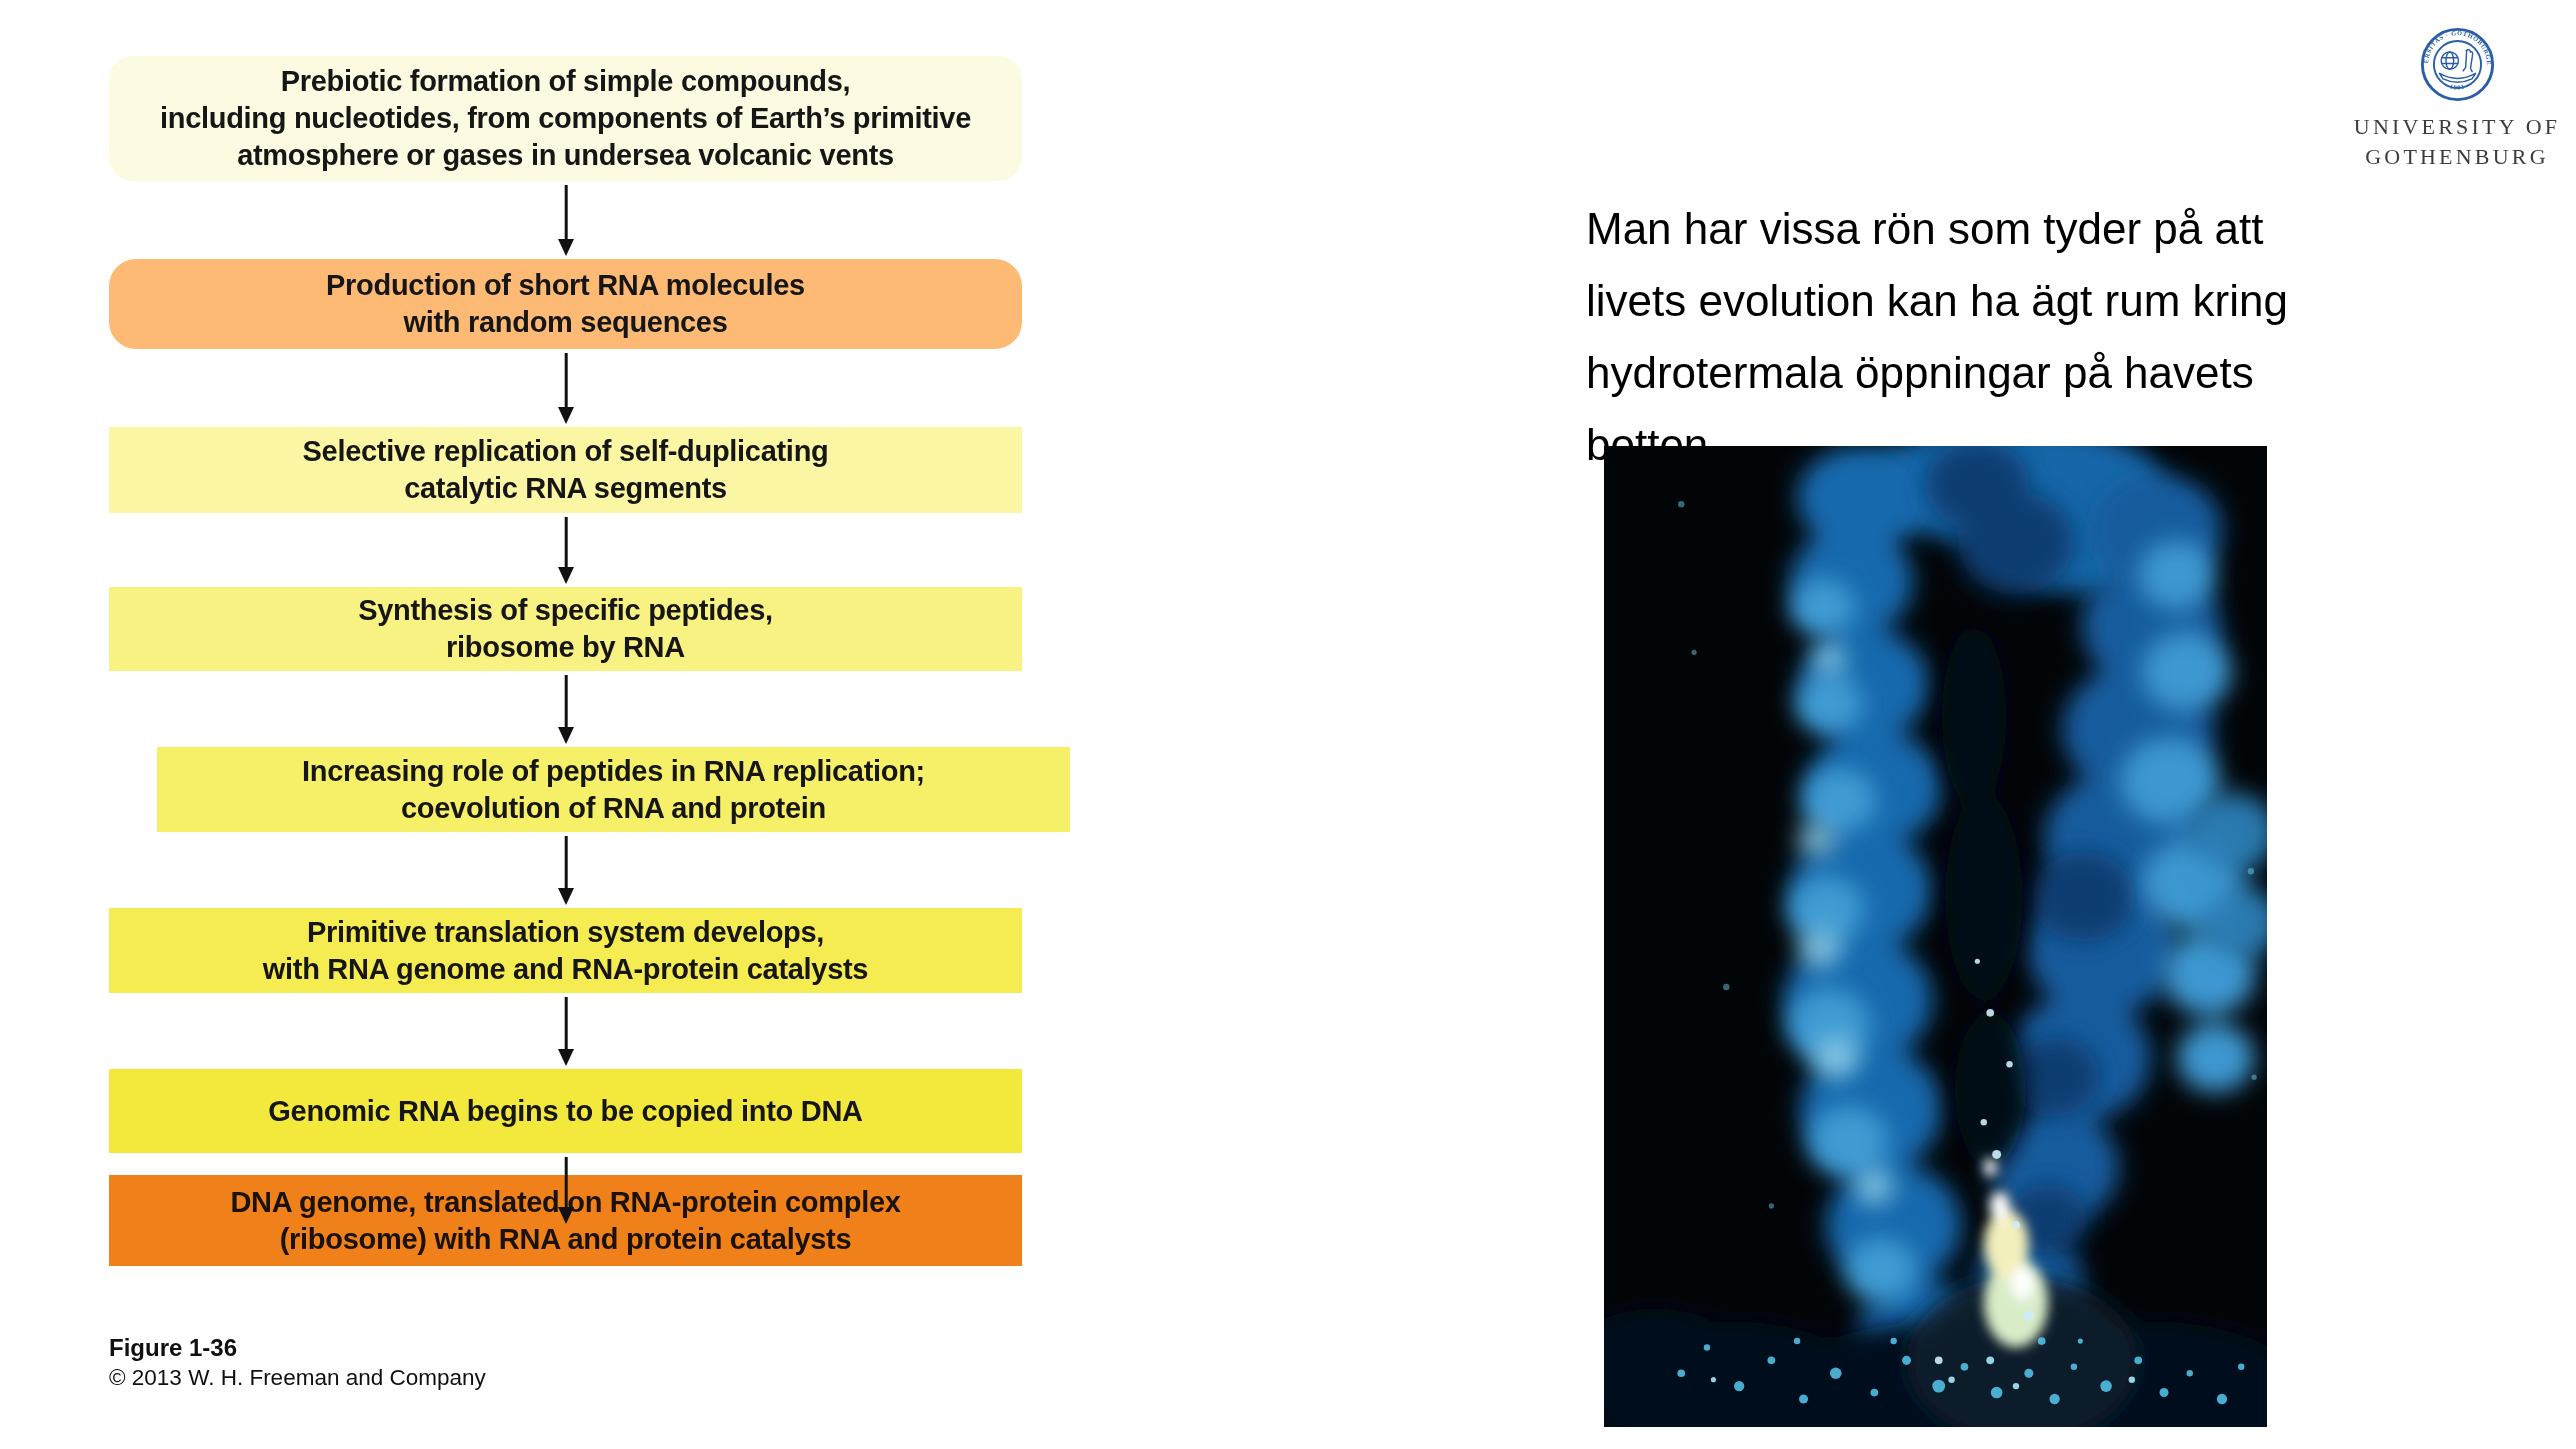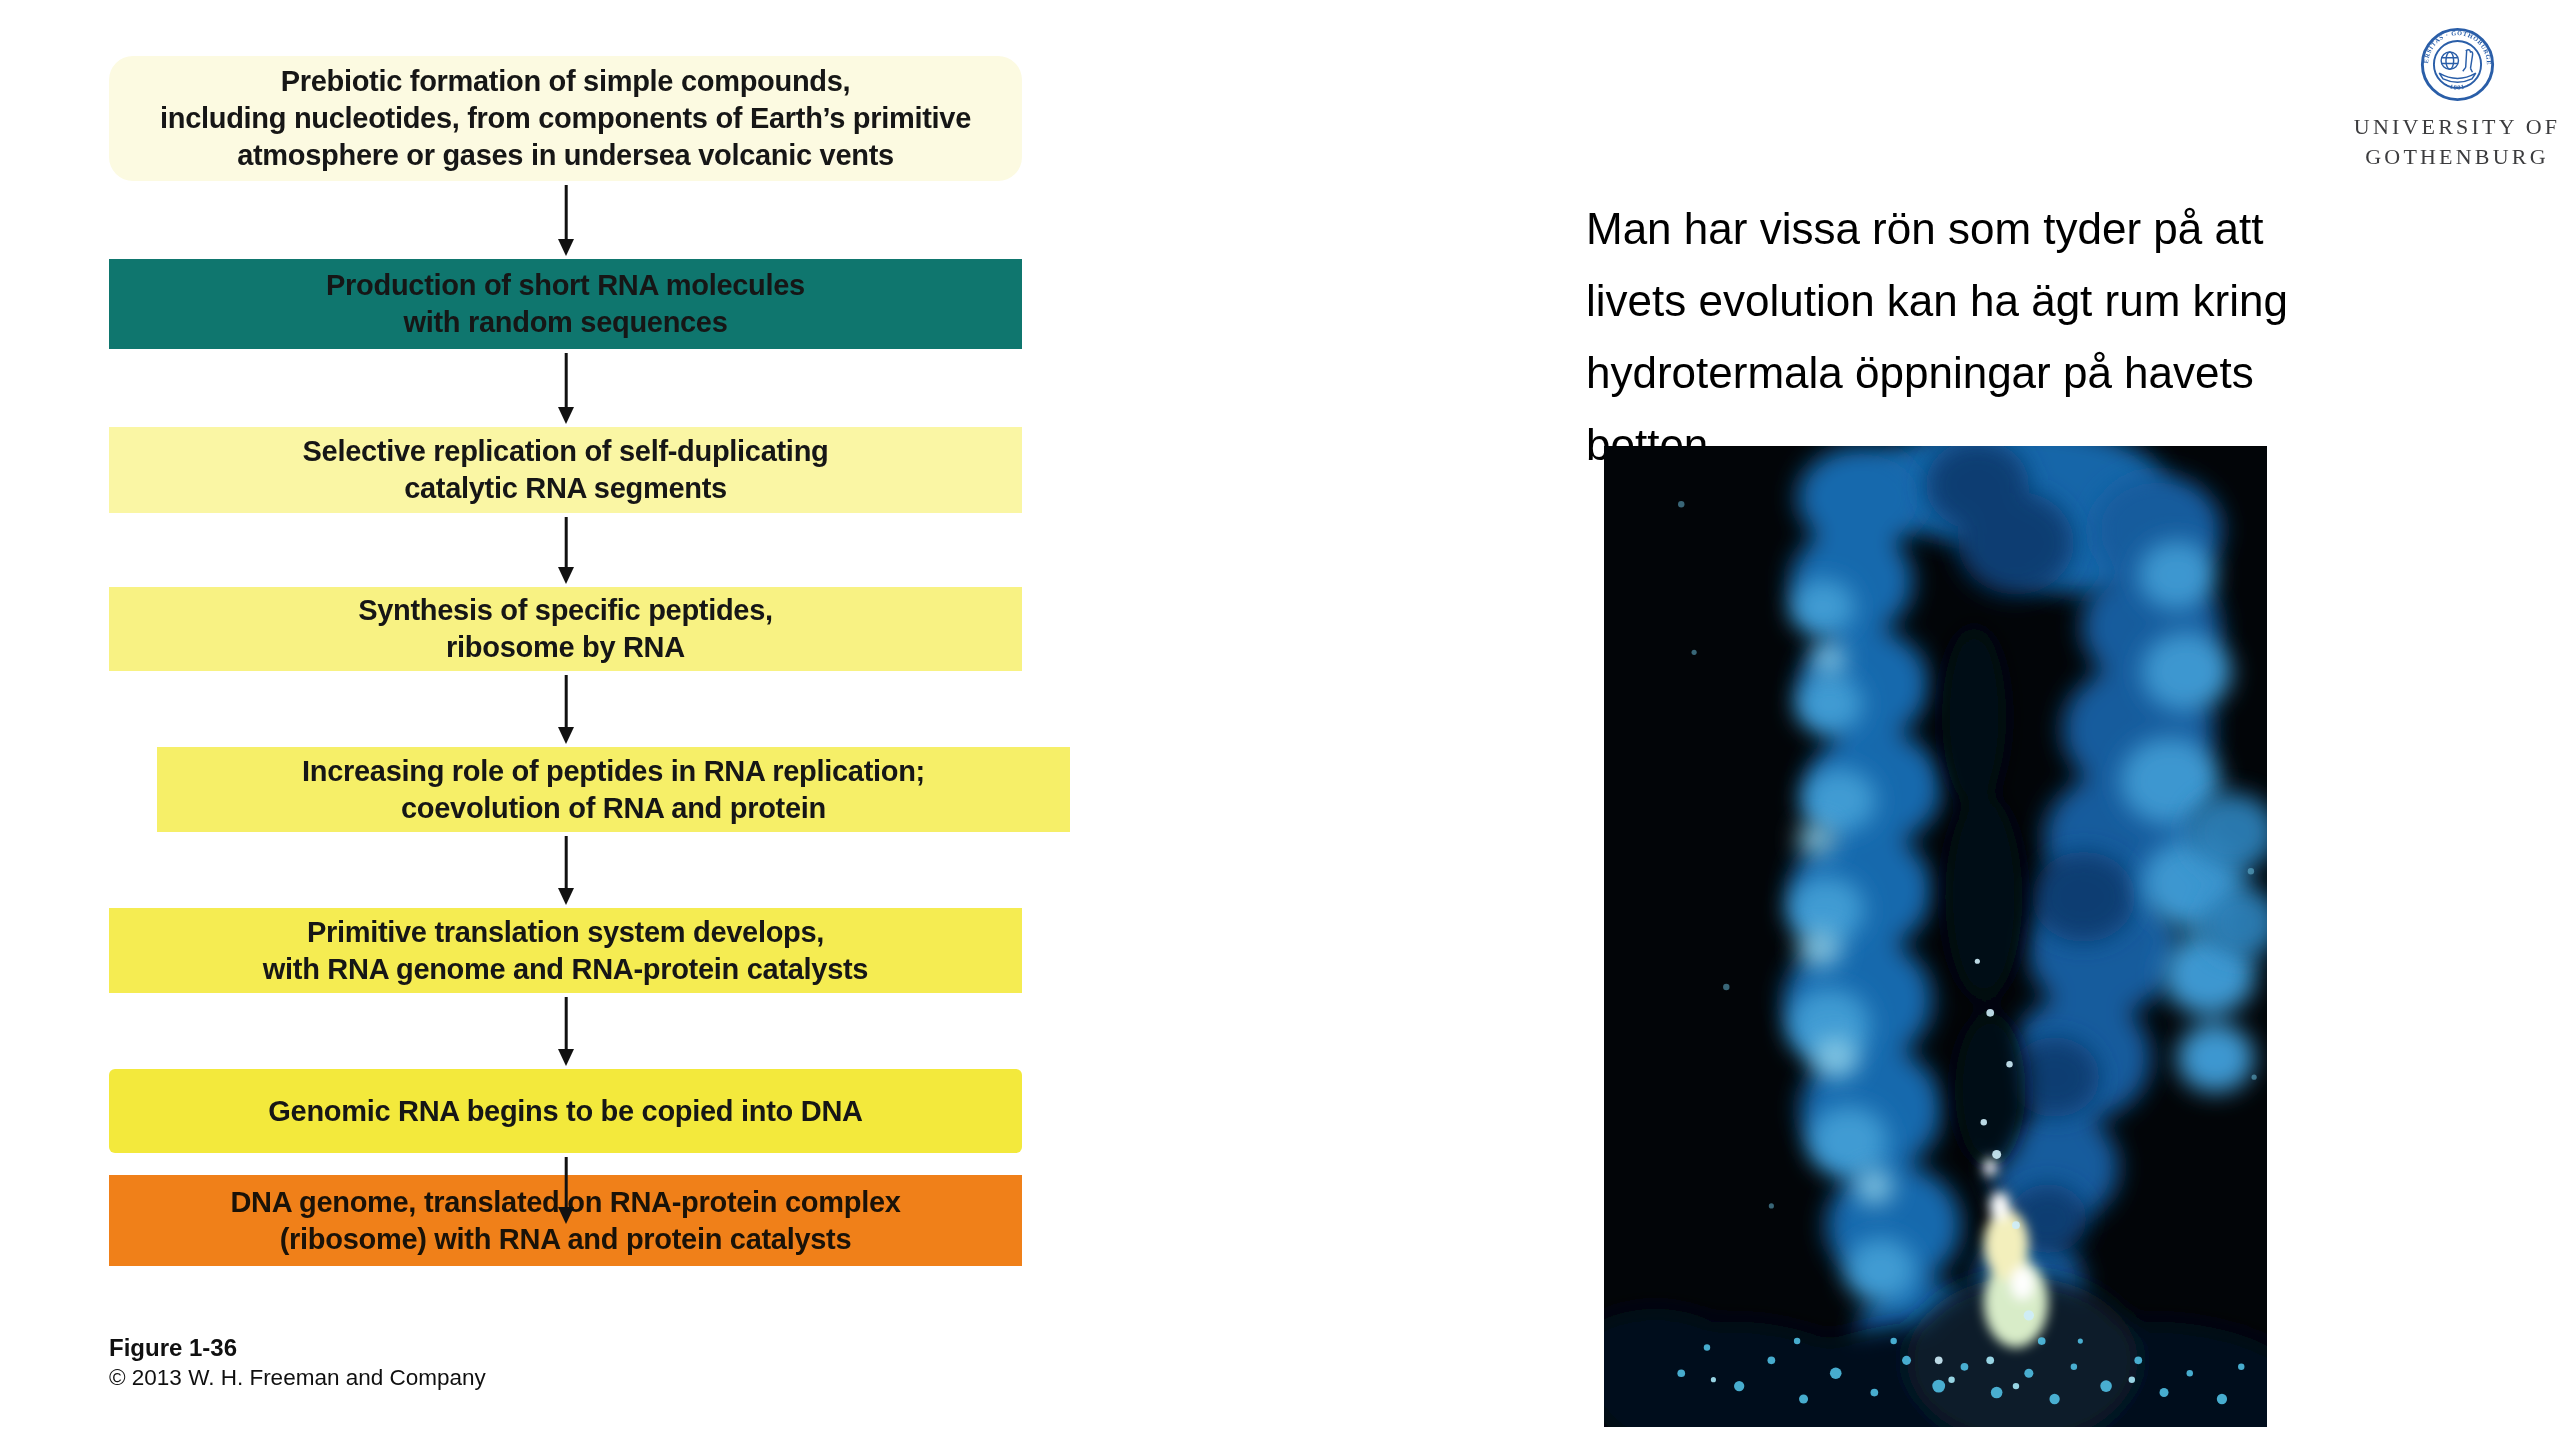--- a/index.html
+++ b/index.html
@@ -51,31 +51,31 @@
        color:#3c3c3e;line-height:30px;white-space:nowrap;}
 </style>
 </head>
 <body>
 
 <div class="slide">
 
   <div class="step s0" style="background-color: rgb(252, 250, 225);">Prebiotic formation of simple compounds,
 including nucleotides, from components of Earth’s primitive
 atmosphere or gases in undersea volcanic vents</div>
-  <div class="step s1" style="background-color: #0f766e;">Production of short RNA molecules
+  <div class="step s1" style="background-color: #fdba74; border-radius: 27px;">Production of short RNA molecules
 with random sequences</div>
   <div class="step s2" style="background-color: rgb(250, 246, 164);">Selective replication of self-duplicating
 catalytic RNA segments</div>
   <div class="step s3" style="background-color: rgb(248, 242, 131);">Synthesis of specific peptides,
 ribosome by RNA</div>
   <div class="step s4" style="background-color: rgb(246, 239, 104);">Increasing role of peptides in RNA replication;
 coevolution of RNA and protein</div>
   <div class="step s5" style="background-color: rgb(245, 236, 82);">Primitive translation system develops,
 with RNA genome and RNA-protein catalysts</div>
-  <div class="step s6" style="background-color: rgb(243, 233, 60); border-radius: 6px;">Genomic RNA begins to be copied into DNA</div>
+  <div class="step s6" style="background-color: rgb(243, 233, 60);">Genomic RNA begins to be copied into DNA</div>
   <div class="step s7" style="background-color: rgb(240, 128, 25);">DNA genome, translated on RNA-protein complex
 (ribosome) with RNA and protein catalysts</div>
 
   <div class="arrow a0"></div>
   <div class="arrow a1"></div>
   <div class="arrow a2"></div>
   <div class="arrow a3"></div>
   <div class="arrow a4"></div>
   <div class="arrow a5"></div>
   <div class="arrow a6"></div>

